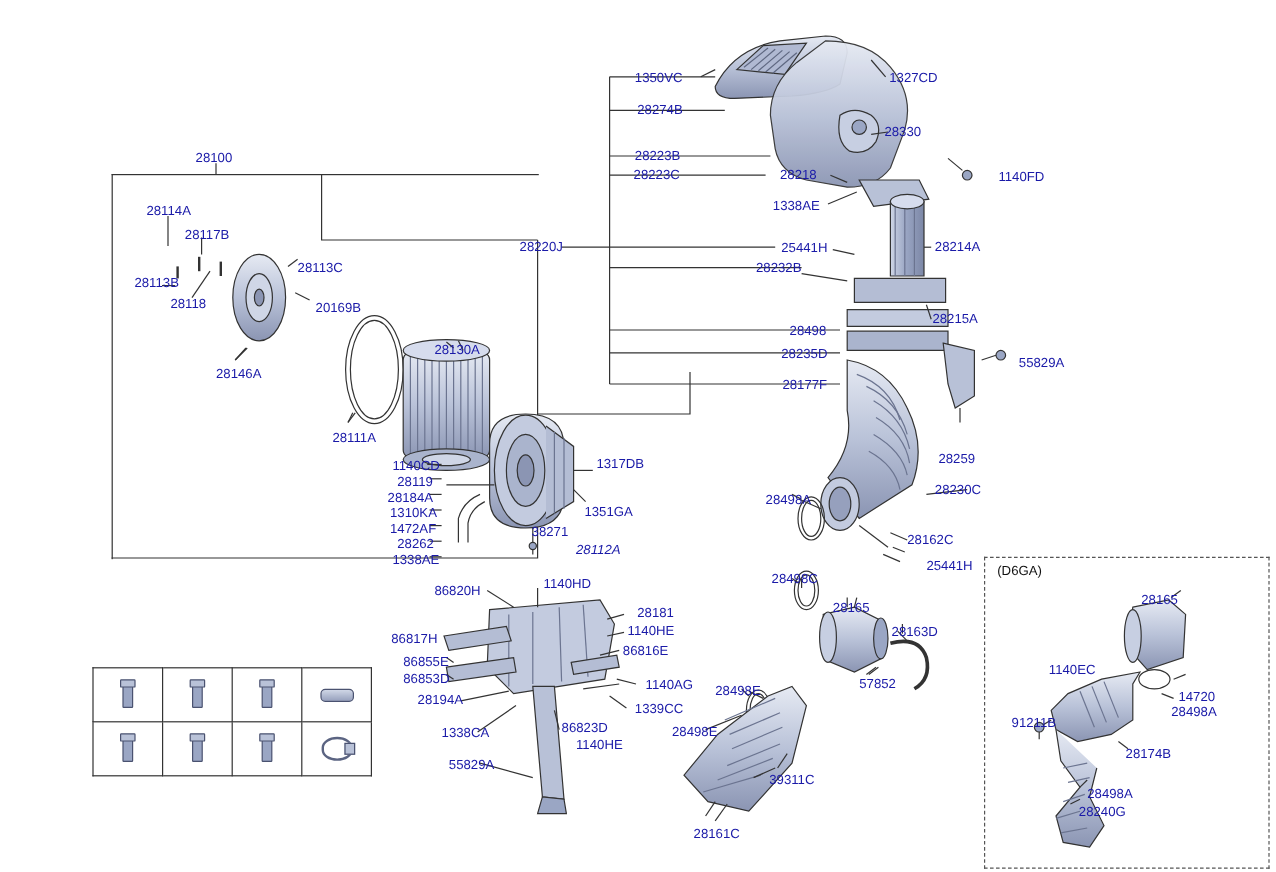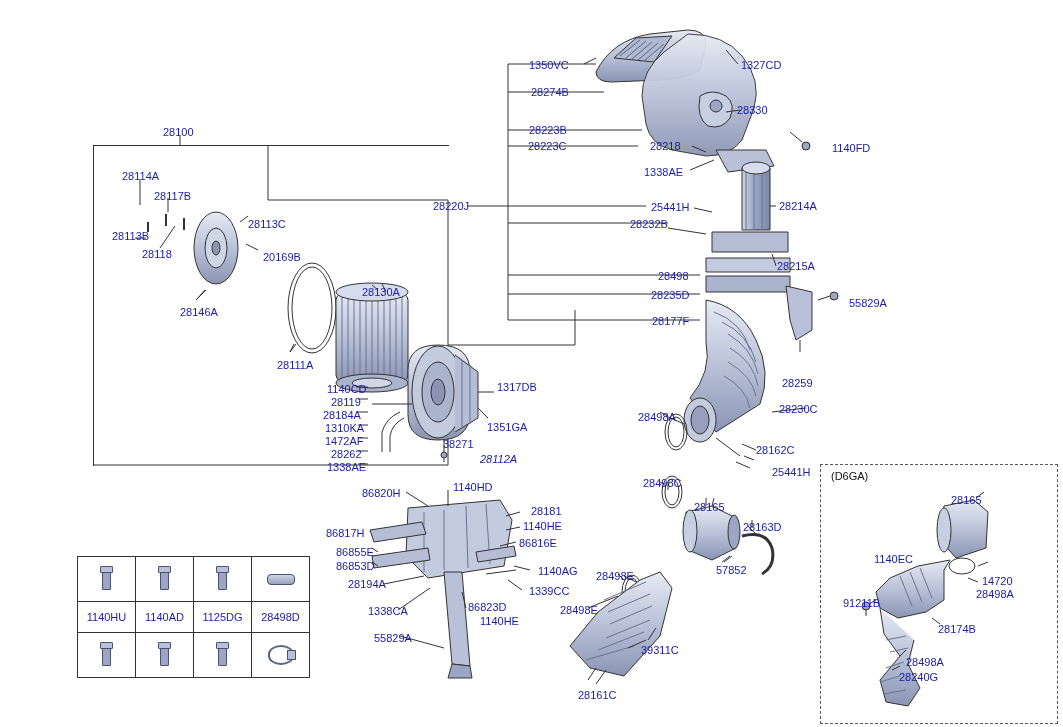--- a/index.html
+++ b/index.html
@@ -397,26 +397,20 @@
               <div class="bolt"></div>
             </div>
           </td>
       <td class="icon">
             <div class="boltwrap">
               <div class="pin"></div>
             </div>
           </td>
     </tr>
     <tr>
-      <td>1140HU</td>
-      <td>1140AD</td>
-      <td>1125DG</td>
-      <td>28498D</td>
-    </tr>
-    <tr>
       <td class="icon">
             <div class="boltwrap">
               <div class="bolt"></div>
             </div>
           </td>
       <td class="icon">
             <div class="boltwrap">
               <div class="bolt"></div>
             </div>
           </td>

